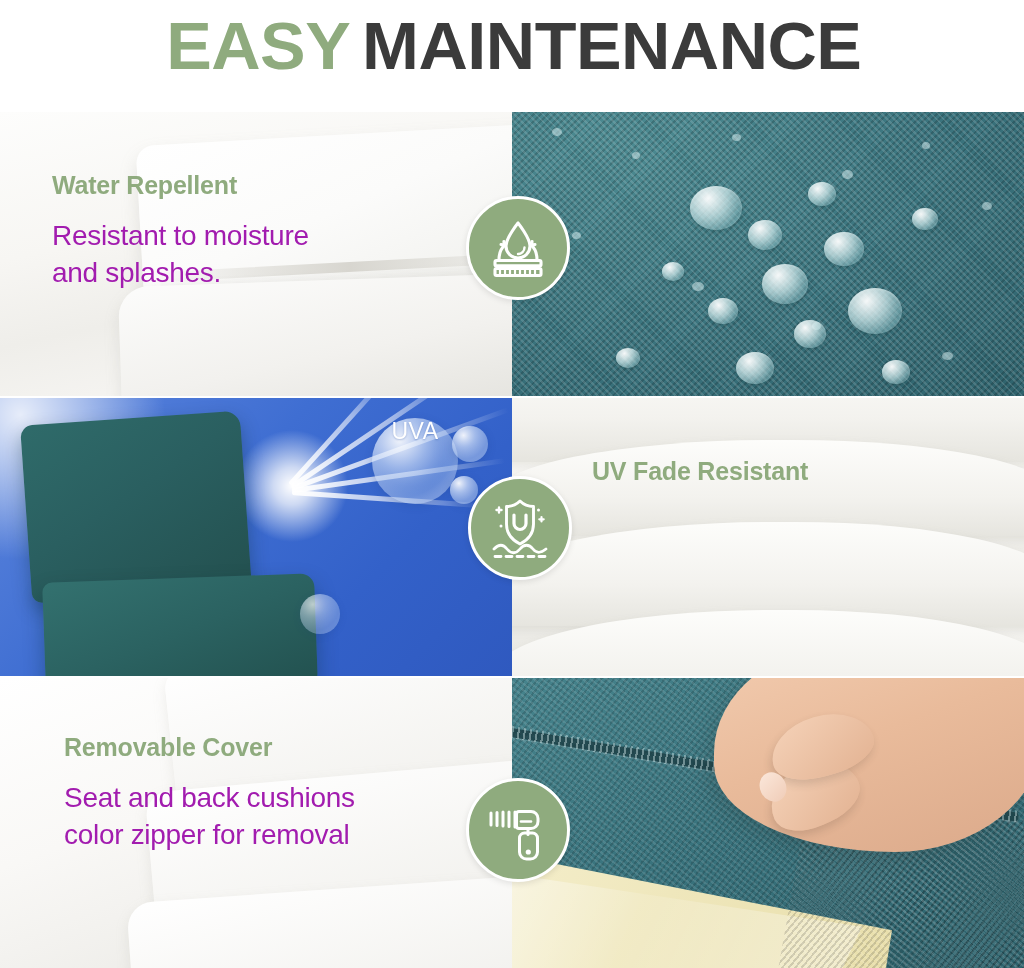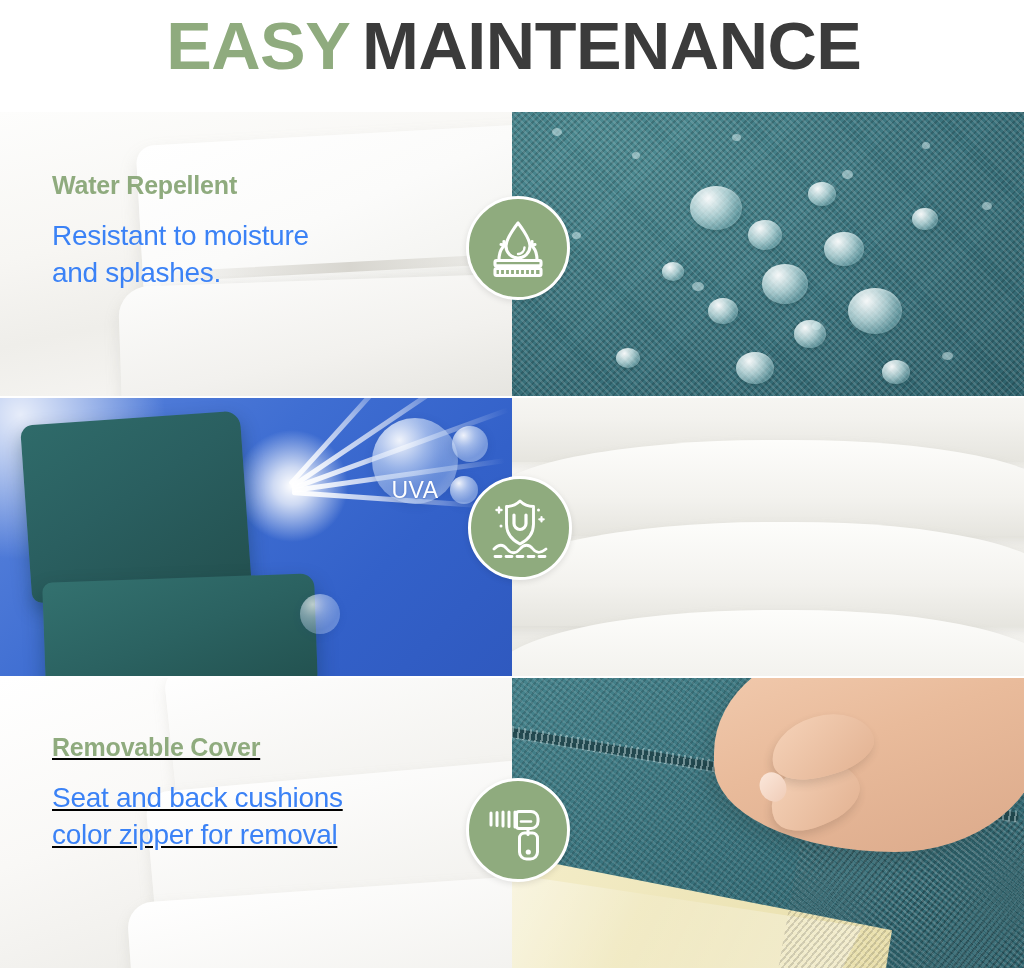--- a/index.html
+++ b/index.html
@@ -104,21 +104,21 @@
     border-radius: 50%;
   }
   .ray {
     position: absolute; height: 5px; border-radius: 3px; transform-origin: 0 50%;
     background: linear-gradient(90deg, rgba(255,255,255,.95), rgba(255,255,255,.55) 60%, rgba(255,255,255,0));
   }
   .bubble {
     position: absolute; border-radius: 50%;
     background: radial-gradient(circle at 32% 26%, rgba(255,255,255,.92) 0%, rgba(215,229,250,.62) 32%, rgba(125,164,226,.35) 66%, rgba(96,140,214,.28) 100%);
     box-shadow: inset -6px -8px 18px rgba(255,255,255,.3), 0 2px 8px rgba(30,60,130,.18);
-    display: flex; align-items: flex-end; justify-content: center;
+    display: flex; align-items: flex-start; justify-content: center;
   }
   .bubble-label {
     color: #ffffff; font-size: 23px; font-weight: normal;
     font-family: "Liberation Sans", sans-serif; letter-spacing: .5px;
     text-shadow: 0 1px 2px rgba(40,80,160,.35);
   }
 
   
   .photo-cream-cushions {
     width: 100%; height: 100%; position: relative;
@@ -204,30 +204,30 @@
 
   
   .text-block { position: absolute; z-index: 6; }
   .feature-title {
     color: #8fab7e;
     font-size: 25px; font-weight: bold; line-height: 1.1;
     letter-spacing: -0.2px;
     white-space: nowrap;
   }
   .feature-body {
-    color: #3b82f6;
+    color: #a21caf;
     font-size: 28px; font-weight: normal; line-height: 1.34;
     letter-spacing: -0.3px;
     margin-top: 17px;
     white-space: pre-line;
   }
 
   .tb-water { left: 52px;  top: 172px; }
   .tb-uv    { left: 592px; top: 458px; }
-  .tb-zip   { left: 52px;  top: 734px; text-decoration: underline; }
+  .tb-zip   { left: 64px;  top: 734px; }
 
   
   .badge {
     position: absolute; z-index: 9;
     width: 104px; height: 104px; border-radius: 50%;
     background: #8fab7e;
     border: 3px solid #ffffff;
     display: flex; align-items: center; justify-content: center;
     box-shadow: 0 2px 6px rgba(0,0,0,.10);
   }
@@ -357,20 +357,21 @@
     </div>
   </div>
 
   <div class="text-block tb-water">
     <div class="feature-title">Water Repellent</div>
     <div class="feature-body">Resistant to moisture
 and splashes.</div>
   </div>
 
   <div class="text-block tb-uv">
+    <div class="feature-title">UV Fade Resistant</div>
   </div>
 
   <div class="text-block tb-zip">
     <div class="feature-title">Removable Cover</div>
     <div class="feature-body">Seat and back cushions
 color zipper for removal</div>
   </div>
 
   <div class="badge badge-water">
     <svg width="68" height="68" viewBox="0 0 68 68">

